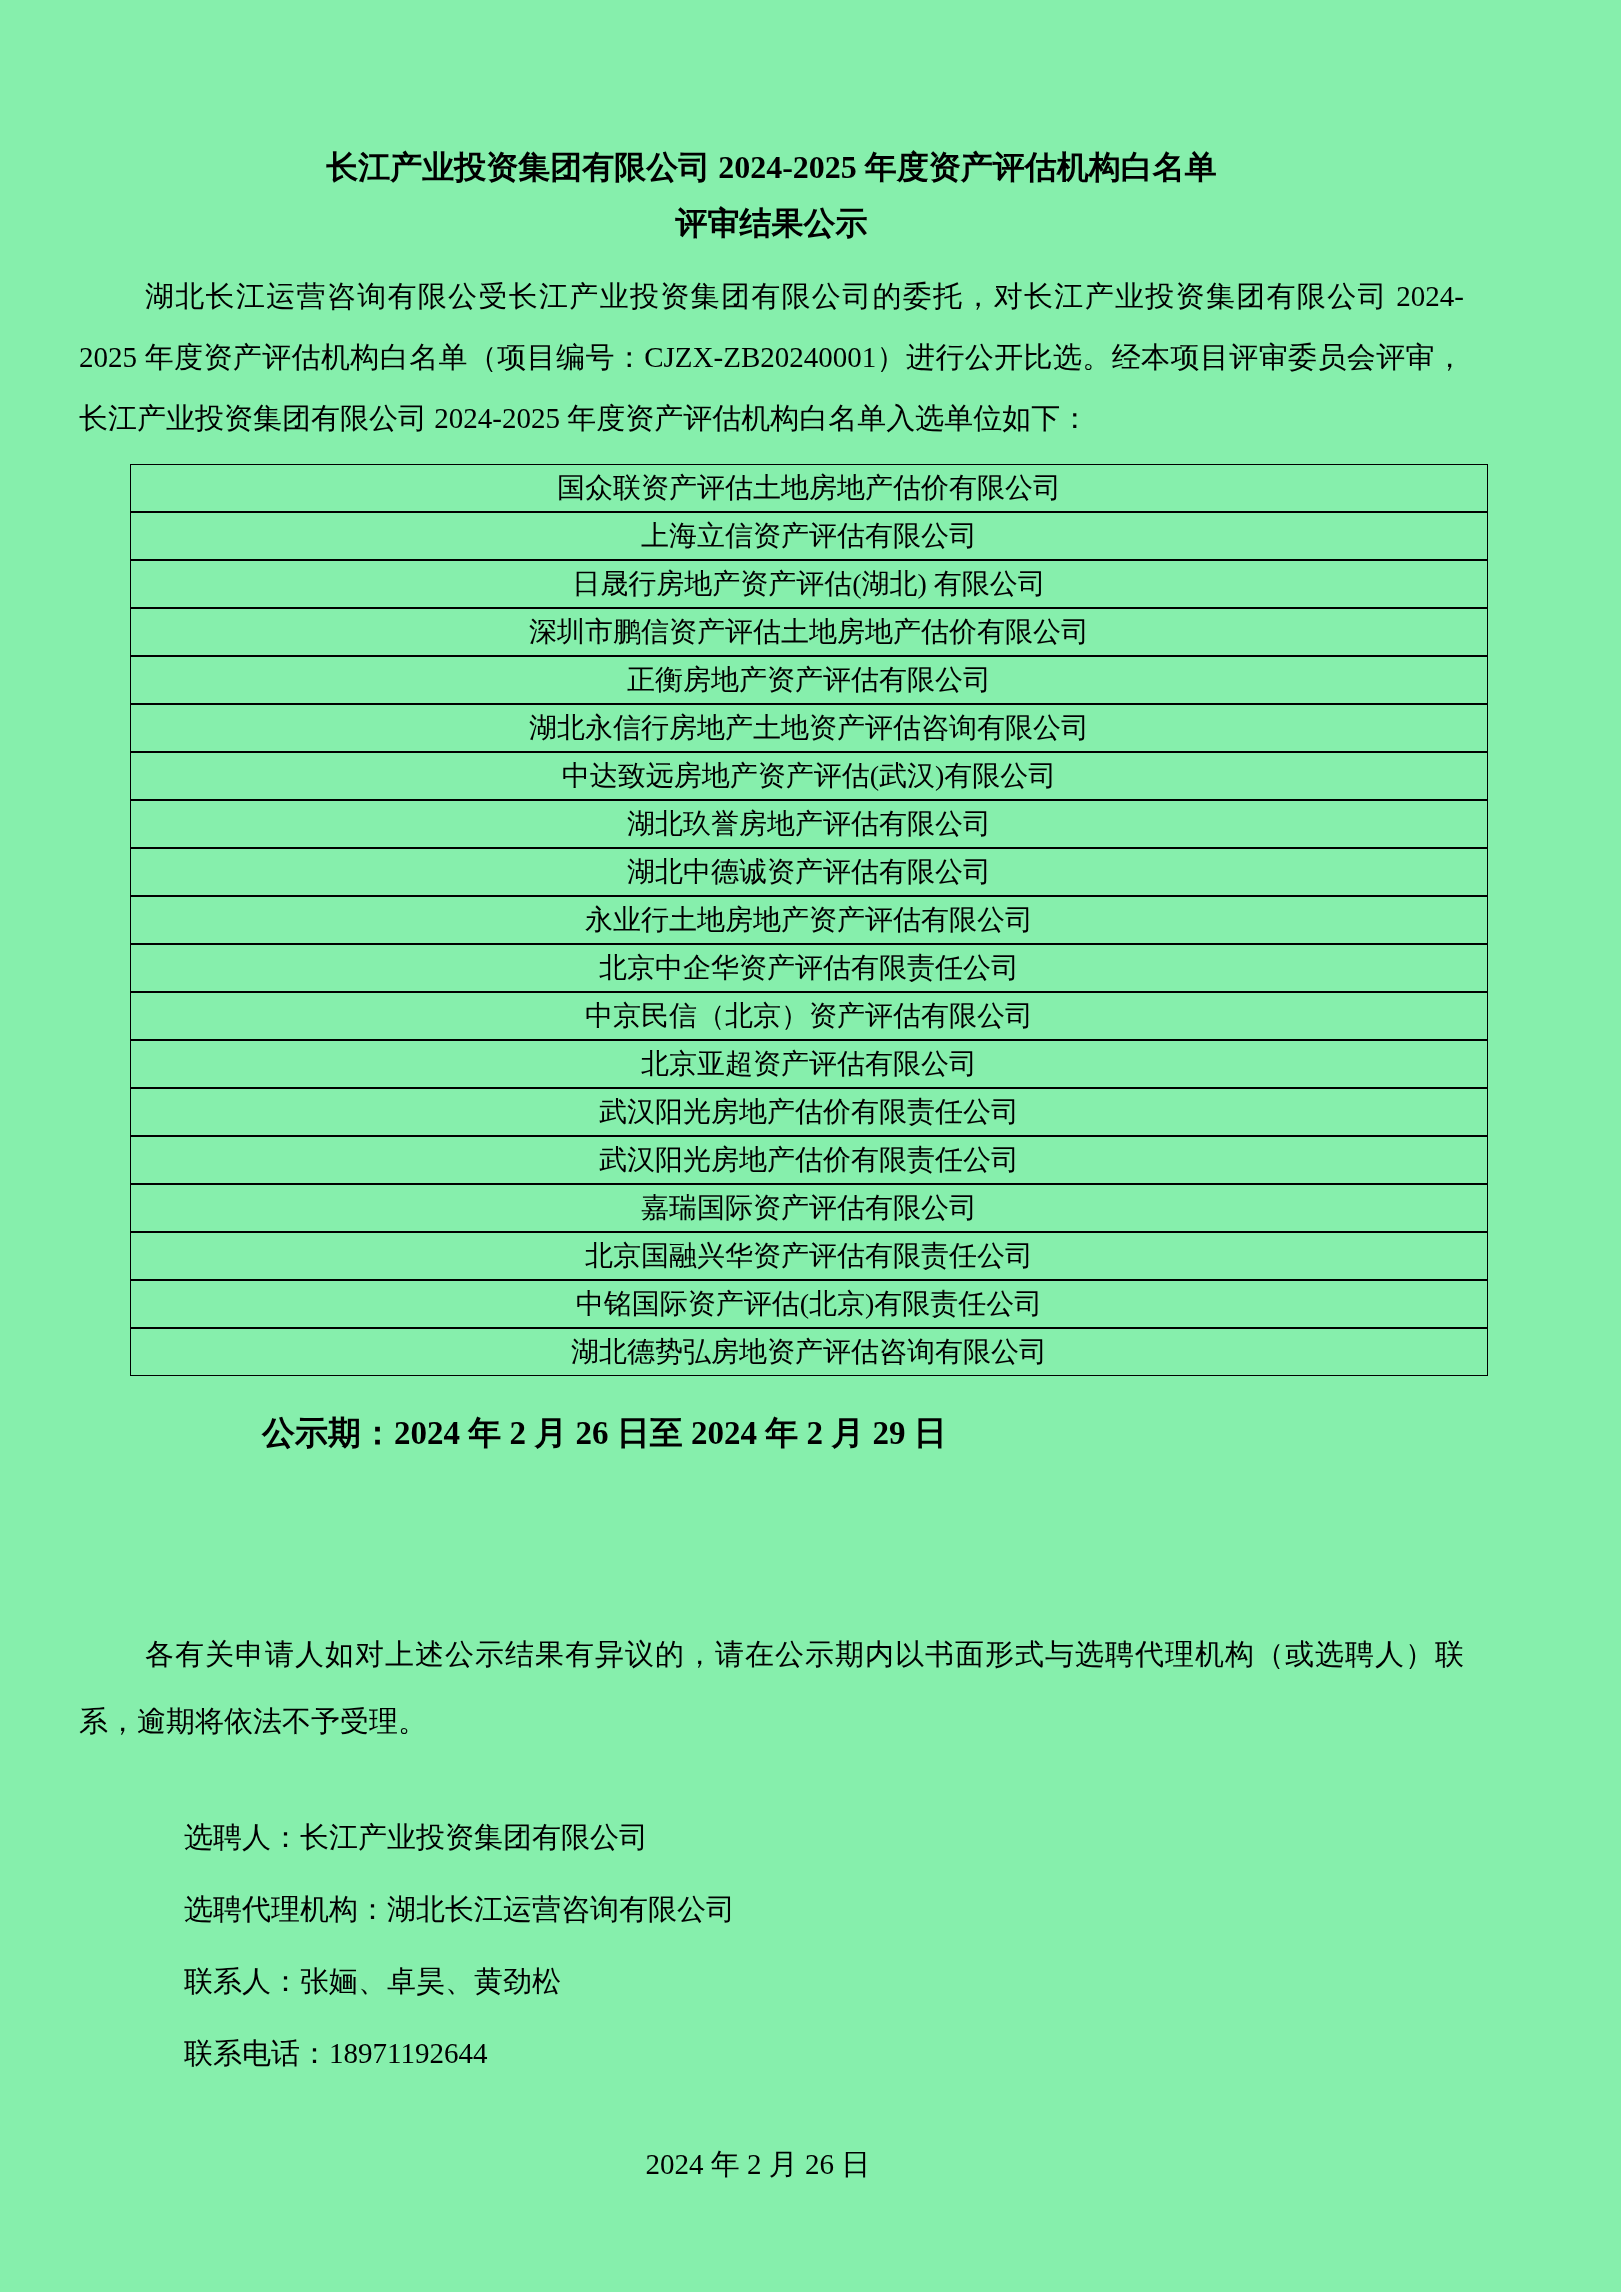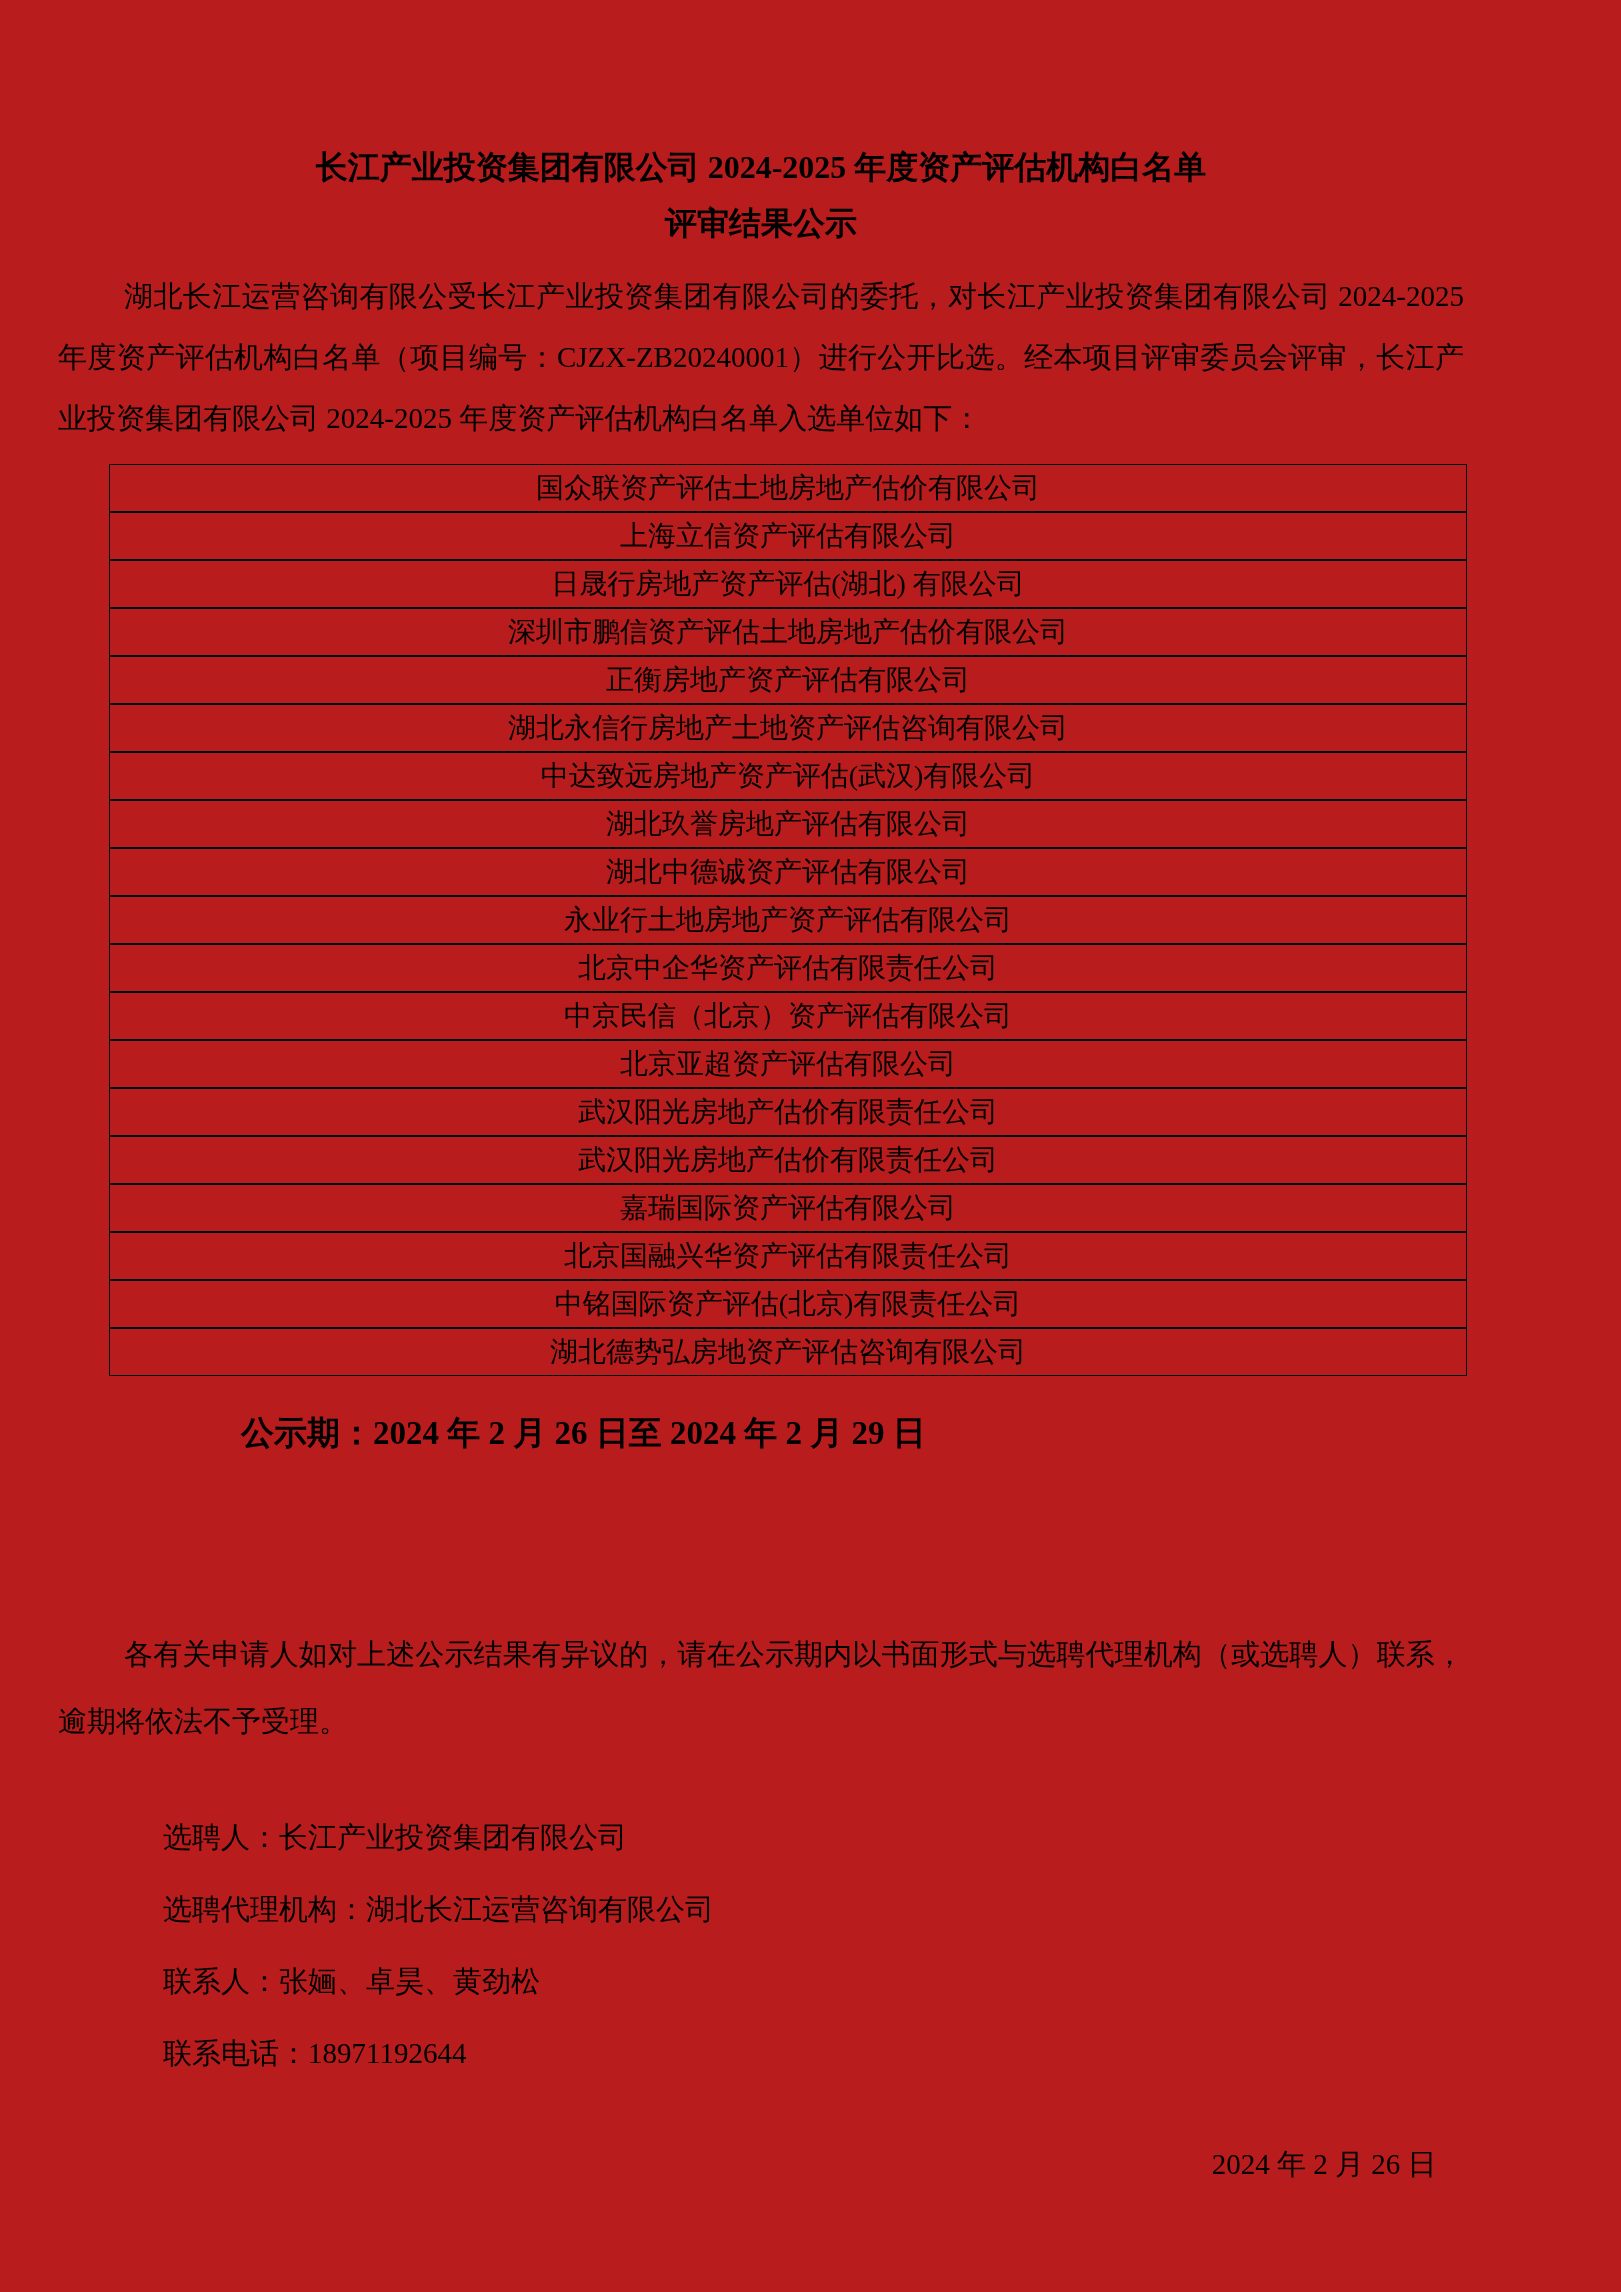--- a/index.html
+++ b/index.html
@@ -4,25 +4,25 @@
 <style>
   html, body {
     margin: 0;
     padding: 0;
     background: #ffffff;
   }
   .page {
     position: relative;
     width: 1621px;
     height: 2293px;
-    background: #b91c1c;
+    background: #86efac;
     color: #000000;
     font-family: "Liberation Serif", "DejaVu Serif", serif;
     box-sizing: border-box;
-    padding: 149px 157px 0 58px;
+    padding: 149px 157px 0 79px;
     overflow: hidden;
   }
   .title {
     font-size: 32px;
     font-weight: bold;
     text-align: center;
     margin: 0;
     line-height: 1.15;
   }
   .title-line2 {
@@ -69,21 +69,21 @@
     margin-top: 51px;
     padding-left: 95px;
   }
   .contact p {
     font-size: 29px;
     margin: 10px;
     line-height: 62px;
   }
   .doc-date {
     font-size: 29px;
-    text-align: right;
+    text-align: center;
     padding-right: 27.4px;
     margin: 61px 0 0 0;
   }
 </style>
 </head>
 <body>
 
 <div class="page">
 
   <h1 class="title">长江产业投资集团有限公司 2024-2025 年度资产评估机构白名单</h1>

